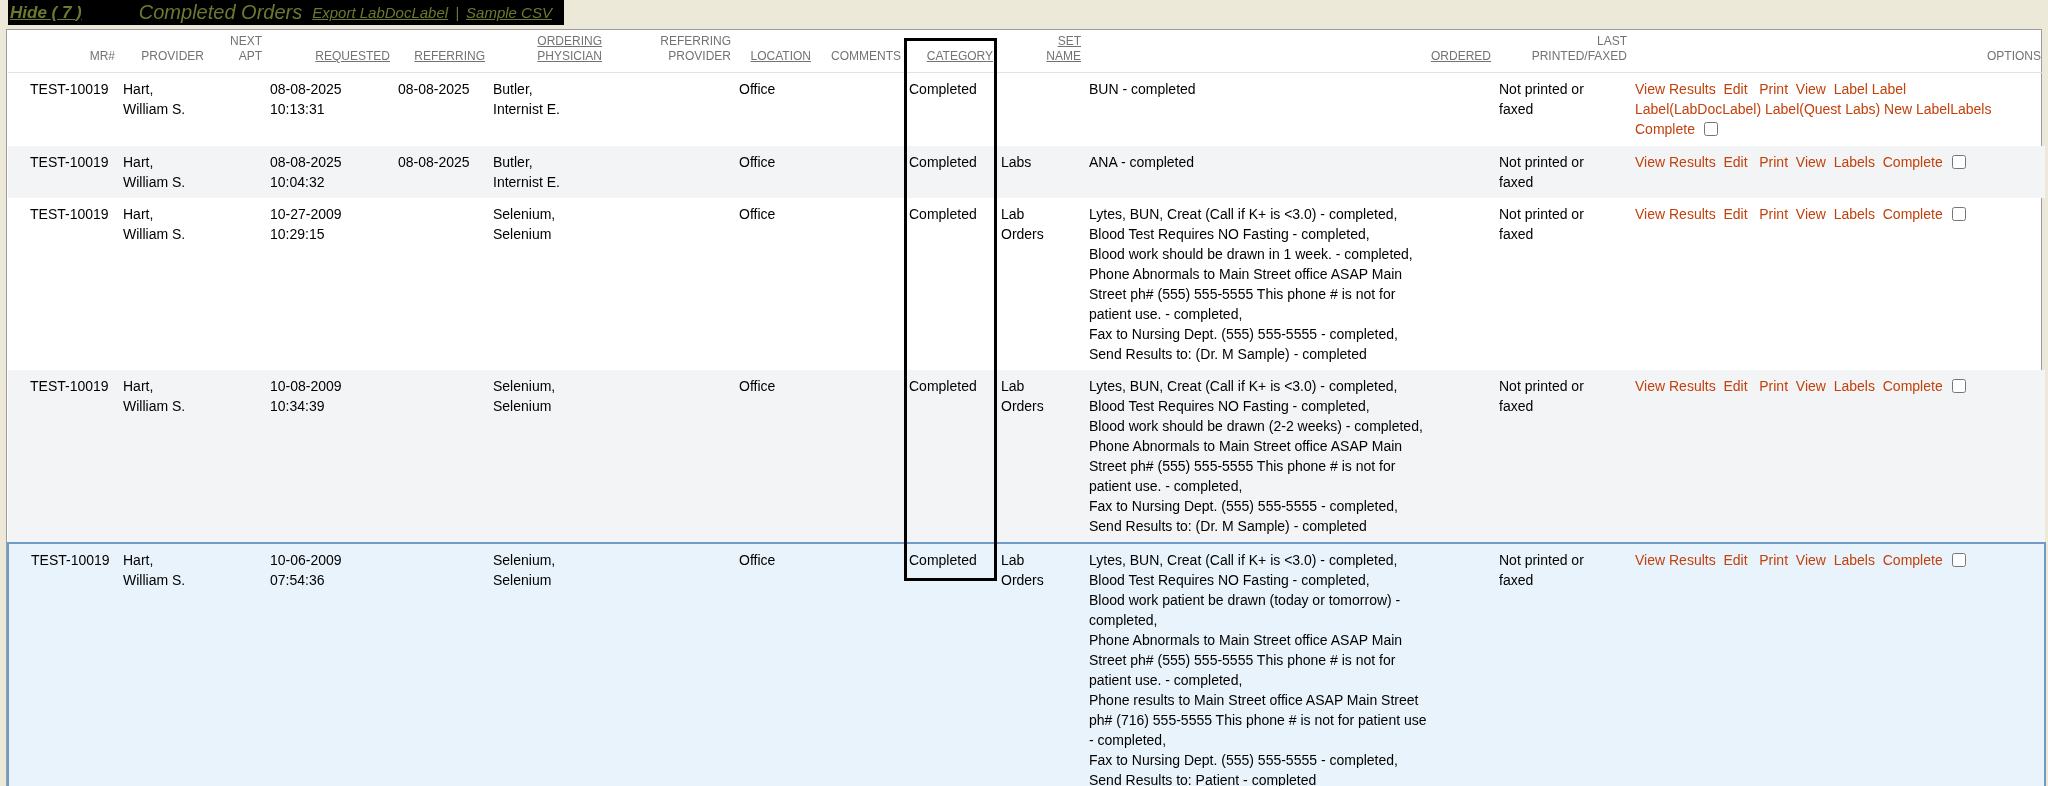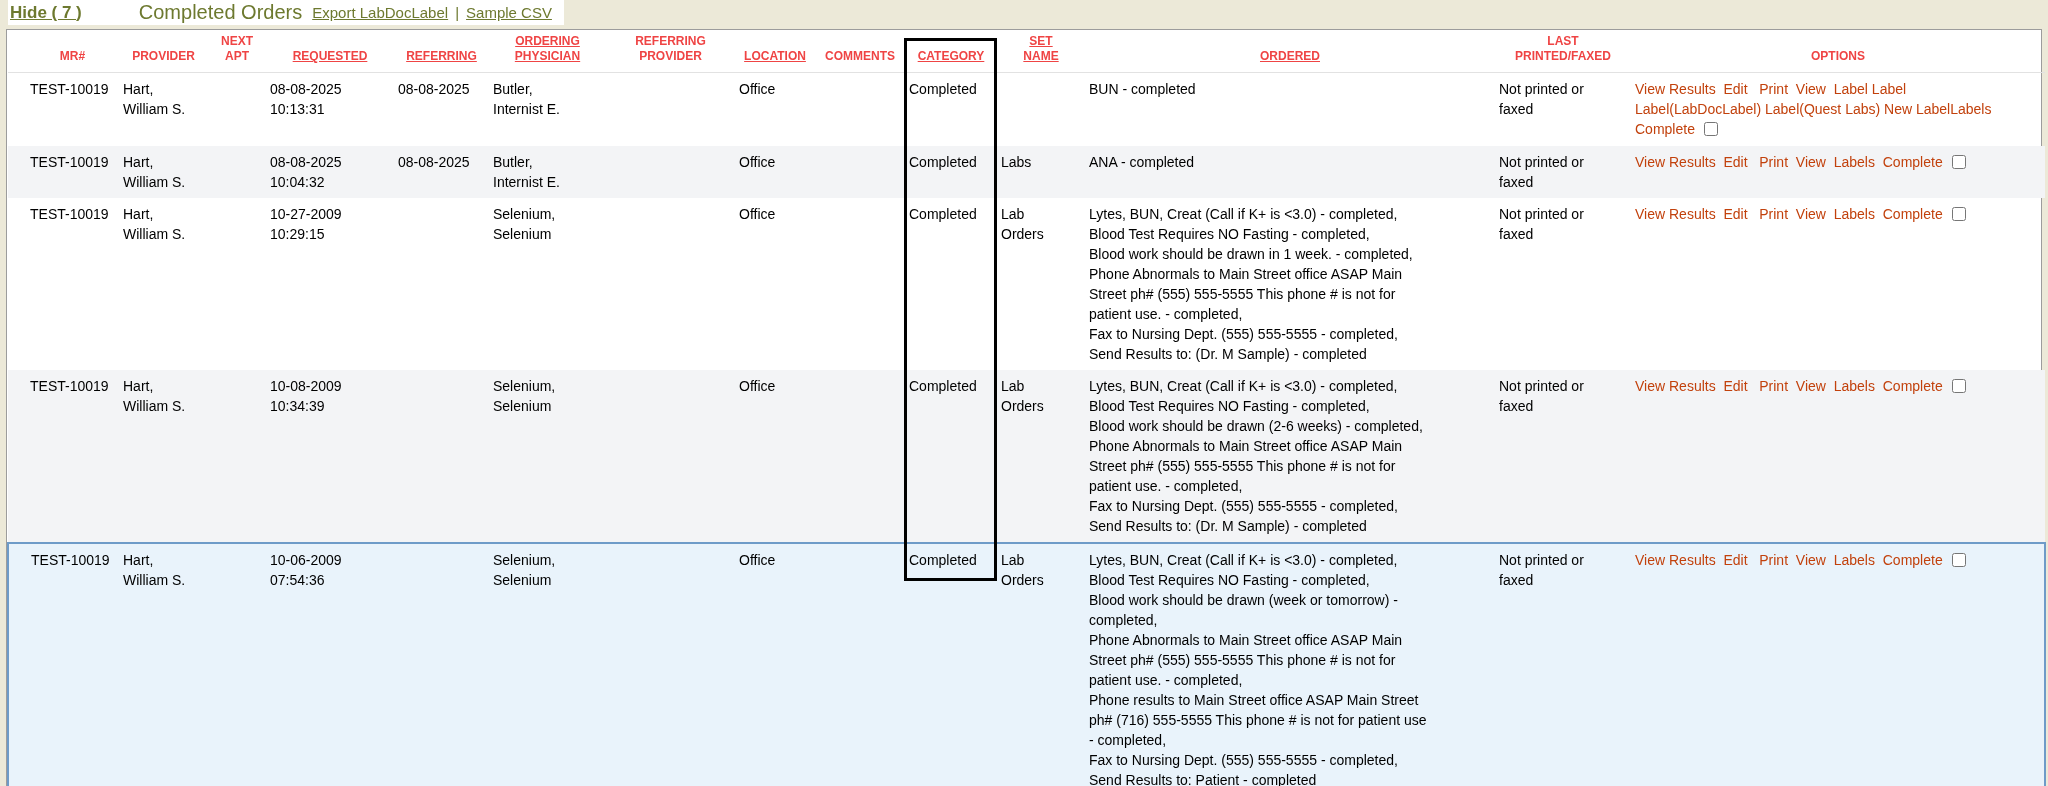--- a/index.html
+++ b/index.html
@@ -6,29 +6,29 @@
   html,body { margin:0; padding:0; }
   body { font-family:"Liberation Sans", sans-serif; }
   .page { position:relative; width:2048px; height:786px; background:#ece9d8; overflow:hidden; }
 
   
   .panel { position:absolute; top:29px; left:6px; width:2036px; height:757px;
            background:#ffffff; border:1px solid #9c9c9c; border-bottom:none; }
 
   
   .legend { position:absolute; top:0; left:8px; height:25px; z-index:5;
-            background:#ffffff; display:flex; align-items:center; padding:0 12px 0 2px; }
+            background:#000000; display:flex; align-items:center; padding:0 12px 0 2px;font-style:italic; }
   .hide-link { font-size:17px; font-weight:bold; text-decoration:underline; color:#6d792f;
                margin-right:9px; cursor:pointer; white-space:pre; }
   .panel-title { font-size:20px; color:#6d792f; margin-right:10px; white-space:pre;margin-left:48px; }
   .export-link { font-size:15px; color:#6d792f; text-decoration:underline; cursor:pointer; white-space:pre; }
   .pipe { font-size:15px; color:#6d792f; margin:0 7px; }
 
   table { border-collapse:collapse; table-layout:fixed; width:2030px; }
-  thead th { color:#ef4444; font-size:12px; font-weight:bold; text-align:center;
+  thead th { color:#737373; font-size:12px; font-weight:normal; text-align:right;
              vertical-align:bottom; padding:4px 4px 8px 4px; line-height:15px;
              border-bottom:1px solid #e2e2e2; }
   thead th.sortable .th-line { text-decoration:underline; cursor:pointer; }
   td { vertical-align:top; padding:6px 4px; font-size:14px; line-height:20px; color:#000; }
   td:first-child, th:first-child { padding-left:22px; }
   td .ln { white-space:pre; }
   tr.stripe { background:#f3f4f6; }
   tr.selected { background:#e9f3fb; }
   tr.selected td { border-top:2px solid #6e9bc8; border-bottom:2px solid #6e9bc8; }
   tr.selected td:first-child { border-left:2px solid #6e9bc8; }
@@ -267,21 +267,21 @@
             </td>
             <td></td>
             <td>Completed</td>
             <td>
               <div class="ln">Lab</div>
               <div class="ln">Orders</div>
             </td>
             <td>
               <div class="ln">Lytes, BUN, Creat (Call if K+ is &lt;3.0) - completed,</div>
               <div class="ln">Blood Test Requires NO Fasting - completed,</div>
-              <div class="ln">Blood work should be drawn (2-6 weeks) - completed,</div>
+              <div class="ln">Blood work should be drawn (2-2 weeks) - completed,</div>
               <div class="ln">Phone Abnormals to Main Street office ASAP Main</div>
               <div class="ln">Street ph# (555) 555-5555 This phone # is not for</div>
               <div class="ln">patient use. - completed,</div>
               <div class="ln">Fax to Nursing Dept. (555) 555-5555 - completed,</div>
               <div class="ln">Send Results to: (Dr. M Sample) - completed</div>
             </td>
             <td>
               <div class="ln">Not printed or</div>
               <div class="ln">faxed</div>
             </td>
@@ -311,21 +311,21 @@
             </td>
             <td></td>
             <td>Completed</td>
             <td>
               <div class="ln">Lab</div>
               <div class="ln">Orders</div>
             </td>
             <td>
               <div class="ln">Lytes, BUN, Creat (Call if K+ is &lt;3.0) - completed,</div>
               <div class="ln">Blood Test Requires NO Fasting - completed,</div>
-              <div class="ln">Blood work should be drawn (week or tomorrow) -</div>
+              <div class="ln">Blood work patient be drawn (today or tomorrow) -</div>
               <div class="ln">completed,</div>
               <div class="ln">Phone Abnormals to Main Street office ASAP Main</div>
               <div class="ln">Street ph# (555) 555-5555 This phone # is not for</div>
               <div class="ln">patient use. - completed,</div>
               <div class="ln">Phone results to Main Street office ASAP Main Street</div>
               <div class="ln">ph# (716) 555-5555 This phone # is not for patient use</div>
               <div class="ln">- completed,</div>
               <div class="ln">Fax to Nursing Dept. (555) 555-5555 - completed,</div>
               <div class="ln">Send Results to: Patient - completed</div>
             </td>

